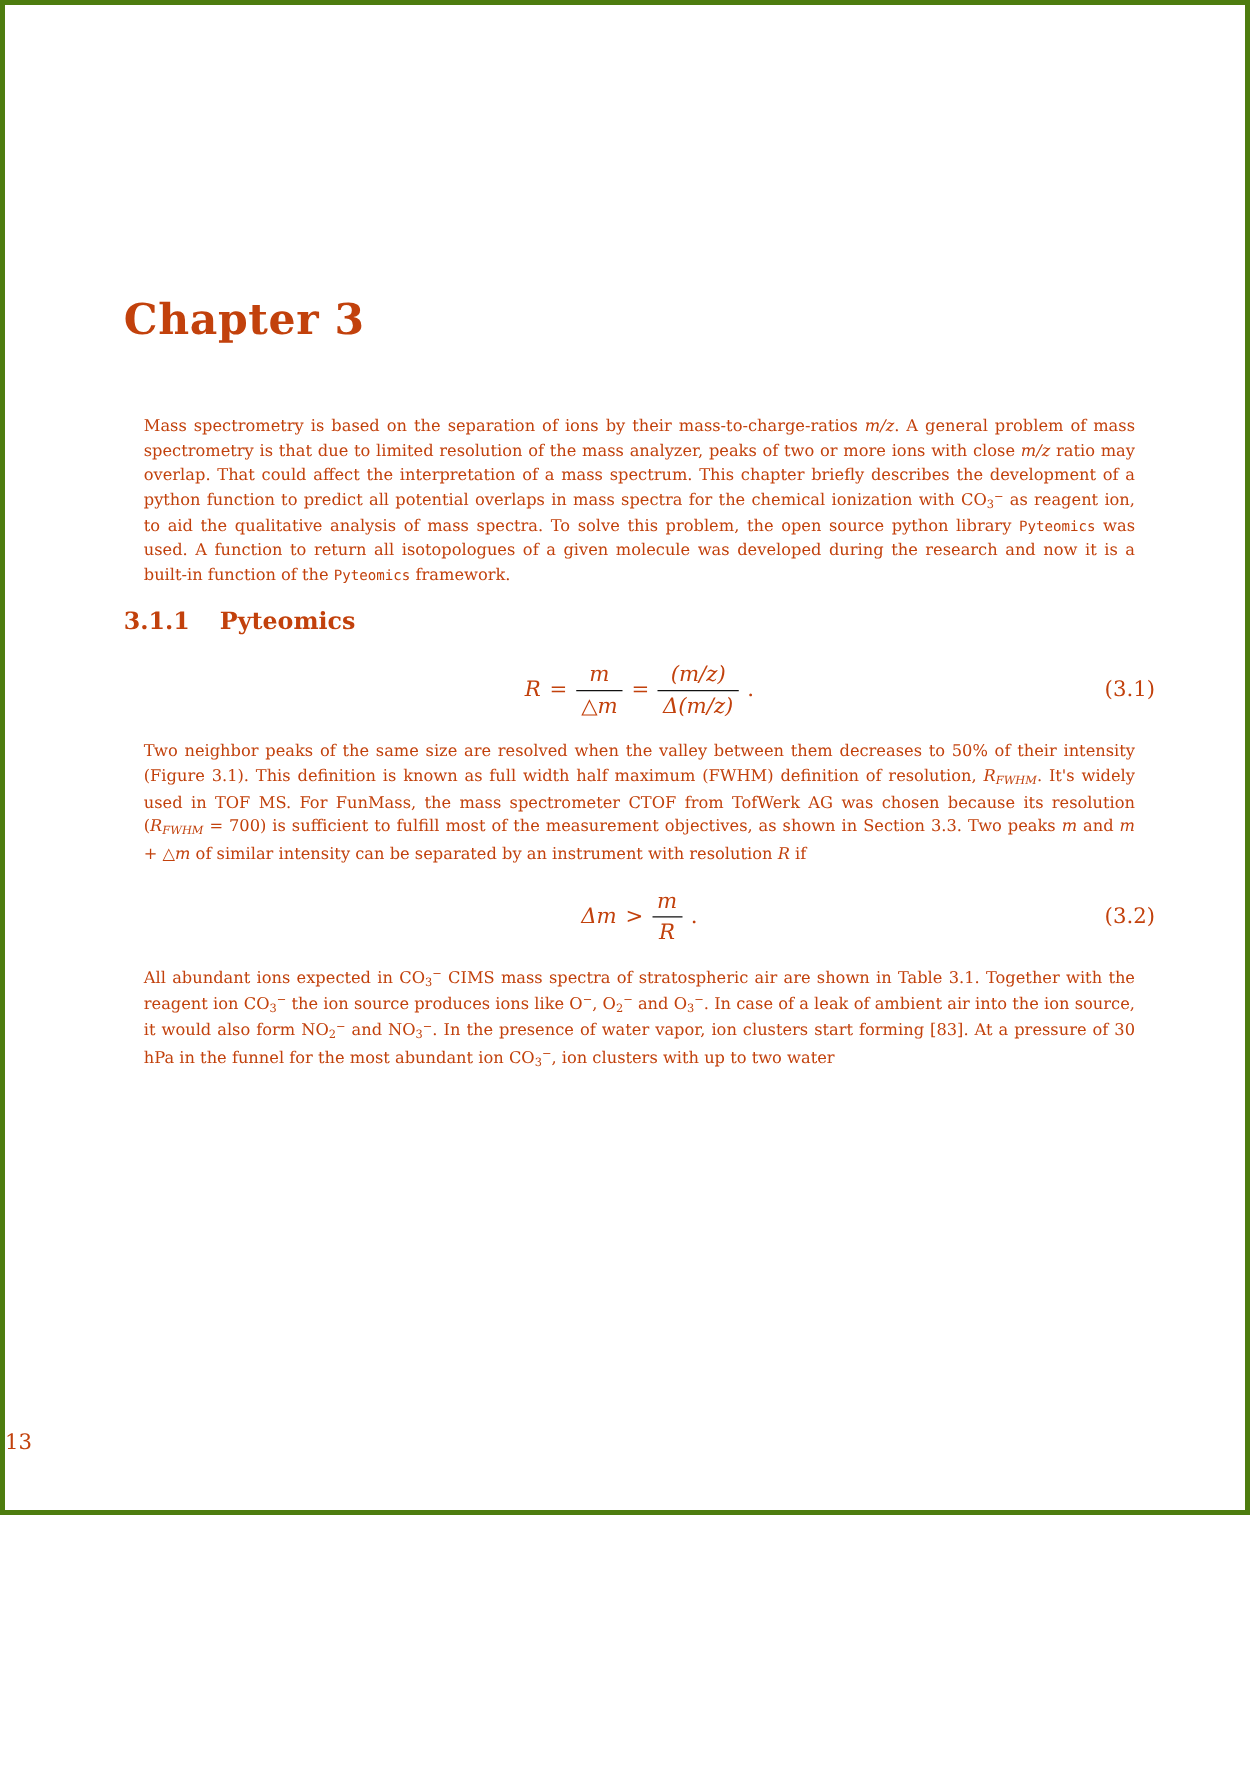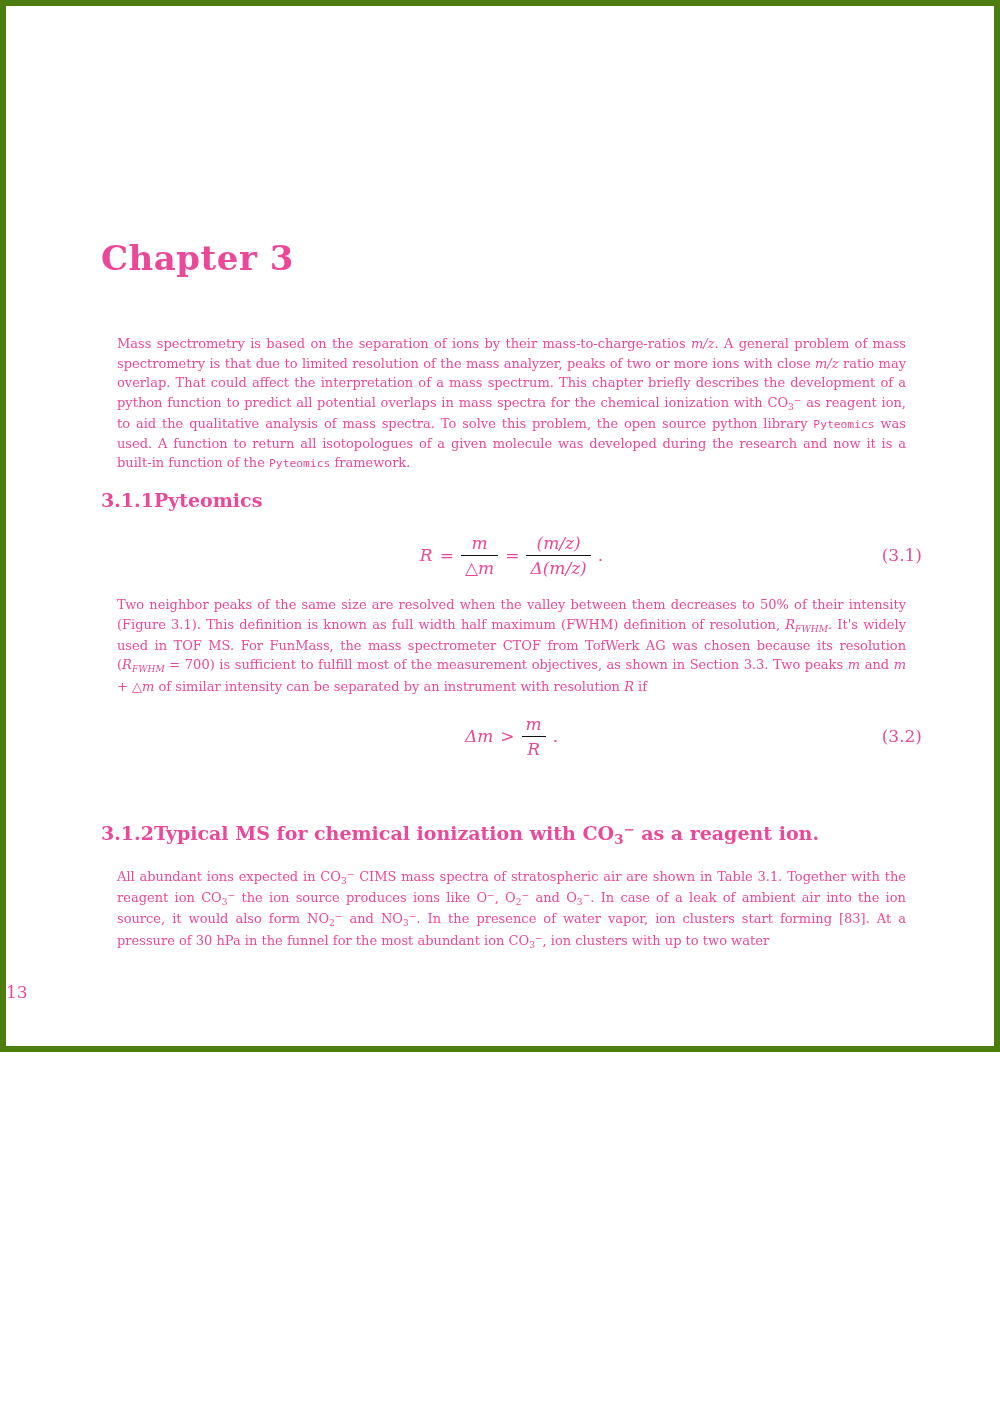--- a/index.html
+++ b/index.html
@@ -1,24 +1,24 @@
 <!DOCTYPE html>
 <html><head>
 <meta charset="utf-8">
 <style>
   html, body { margin: 0; padding: 0; background: #ffffff; }
   .page {
     position: relative;
     width: 1000px;
-    height: 1052px;
+    height: 1212px;
     box-sizing: border-box;
     background: #ffffff;
-    border: 6px solid #4d7c0f;
+    border: 4px solid #4d7c0f;
     font-family: "DejaVu Serif", serif;
-    color: #ec4899;
+    color: #c2410c;
     overflow: hidden;
   }
   .content {
     padding: 232px 72px 0 95px;
   }
   .chapter-label {
     font-size: 34px;
     font-weight: bold;
     margin: 0 0 56px 0;
     letter-spacing: 0.5px;
@@ -40,21 +40,21 @@
     font-size: 23px;
     font-weight: bold;
     margin: 0 0 32px 0;
   }
   .sec .sec-num { margin-right: 30px; }
   .subsec {
     font-size: 19px;
     font-weight: bold;
     margin: 0 0 20px 0;
   }
-  .subsec .sec-num { }
+  .subsec .sec-num { margin-right: 24px; }
   .subsec-gap { margin-top: 62px; }
   .equation {
     position: relative;
     text-align: center;
     font-size: 17px;
     margin: 12px 0 14px 0;
     min-height: 48px;
     display: flex;
     align-items: center;
     justify-content: center;
@@ -127,22 +127,19 @@
         <span>&gt;</span>
         <span class="frac">
           <span class="num mi">m</span>
           <span class="den mi">R</span>
         </span>
         <span>.</span>
       </span>
       <span class="eqno">(3.2)</span>
     </div>
 
-    <h3 class="subsec subsec-gap">
-      <span class="sec-num">3.1.2</span><span><span>Typical MS for chemical ionization with CO</span><span class="sub">3</span><span class="sup">−</span><span> as a reagent ion.</span></span>
-    </h3>
 
     <p class="body"><span>All abundant ions expected in CO</span><span class="sub">3</span><span class="sup">−</span><span> CIMS mass spectra of stratospheric air are shown in Table 3.1. Together with the reagent ion CO</span><span class="sub">3</span><span class="sup">−</span><span> the ion source produces ions like O</span><span class="sup">−</span><span>, O</span><span class="sub">2</span><span class="sup">−</span><span> and O</span><span class="sub">3</span><span class="sup">−</span><span>. In case of a leak of ambient air into the ion source, it would also form NO</span><span class="sub">2</span><span class="sup">−</span><span> and NO</span><span class="sub">3</span><span class="sup">−</span><span>. In the presence of water vapor, ion clusters start forming [83]. At a pressure of 30 hPa in the funnel for the most abundant ion CO</span><span class="sub">3</span><span class="sup">−</span><span>, ion clusters with up to two water</span></p>
 
   </div>
 
   <div class="page-number">13</div>
 </div>
 
 </body></html>

